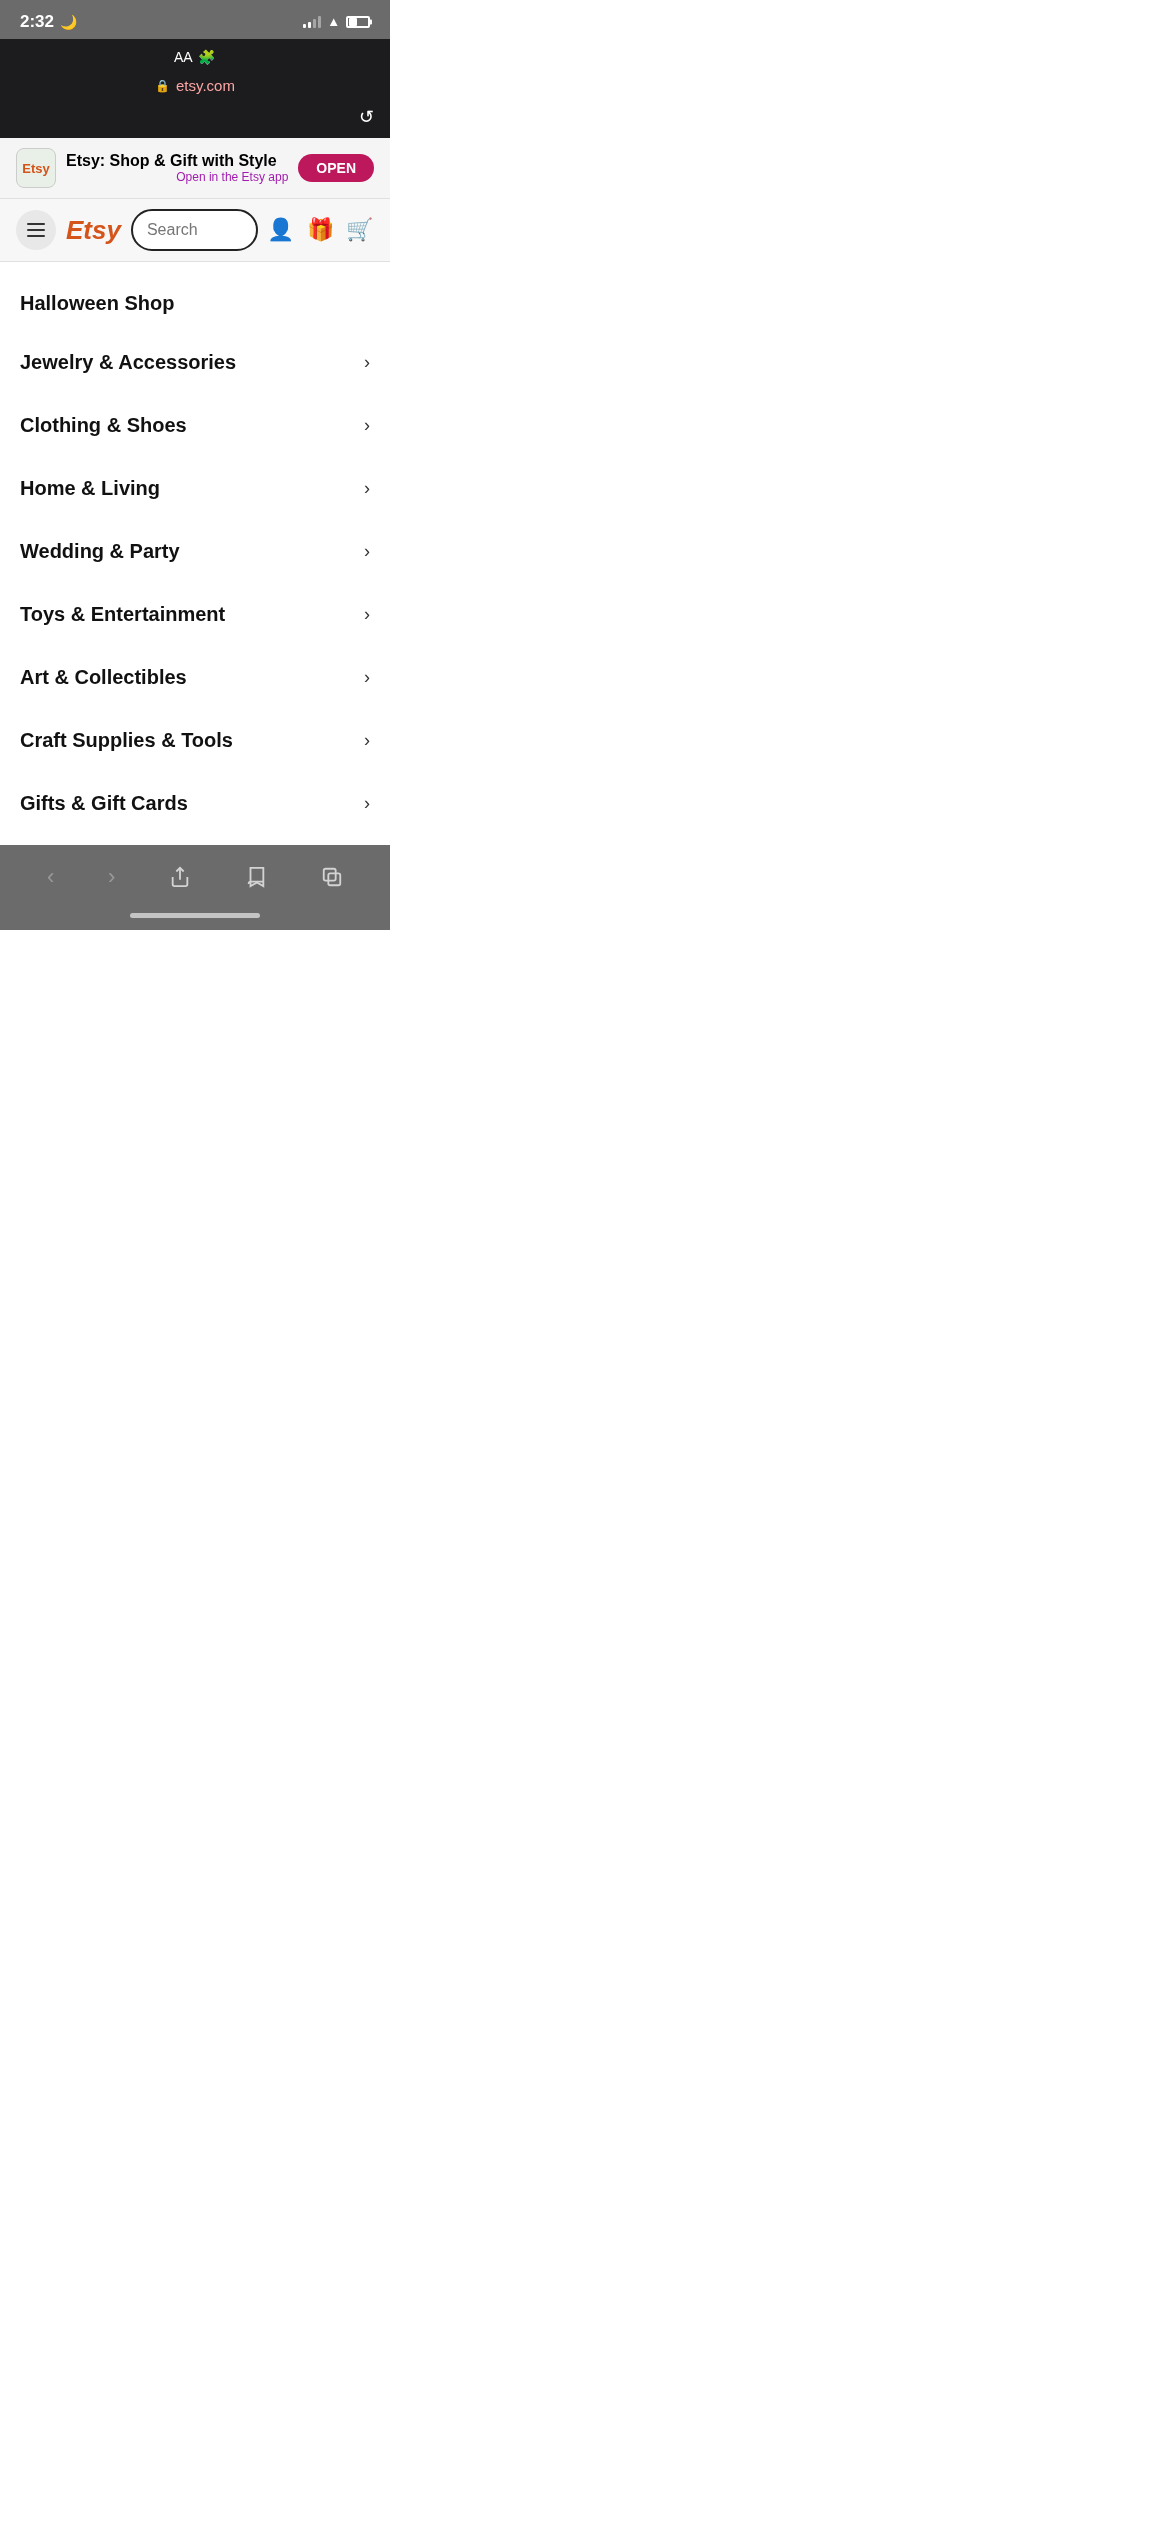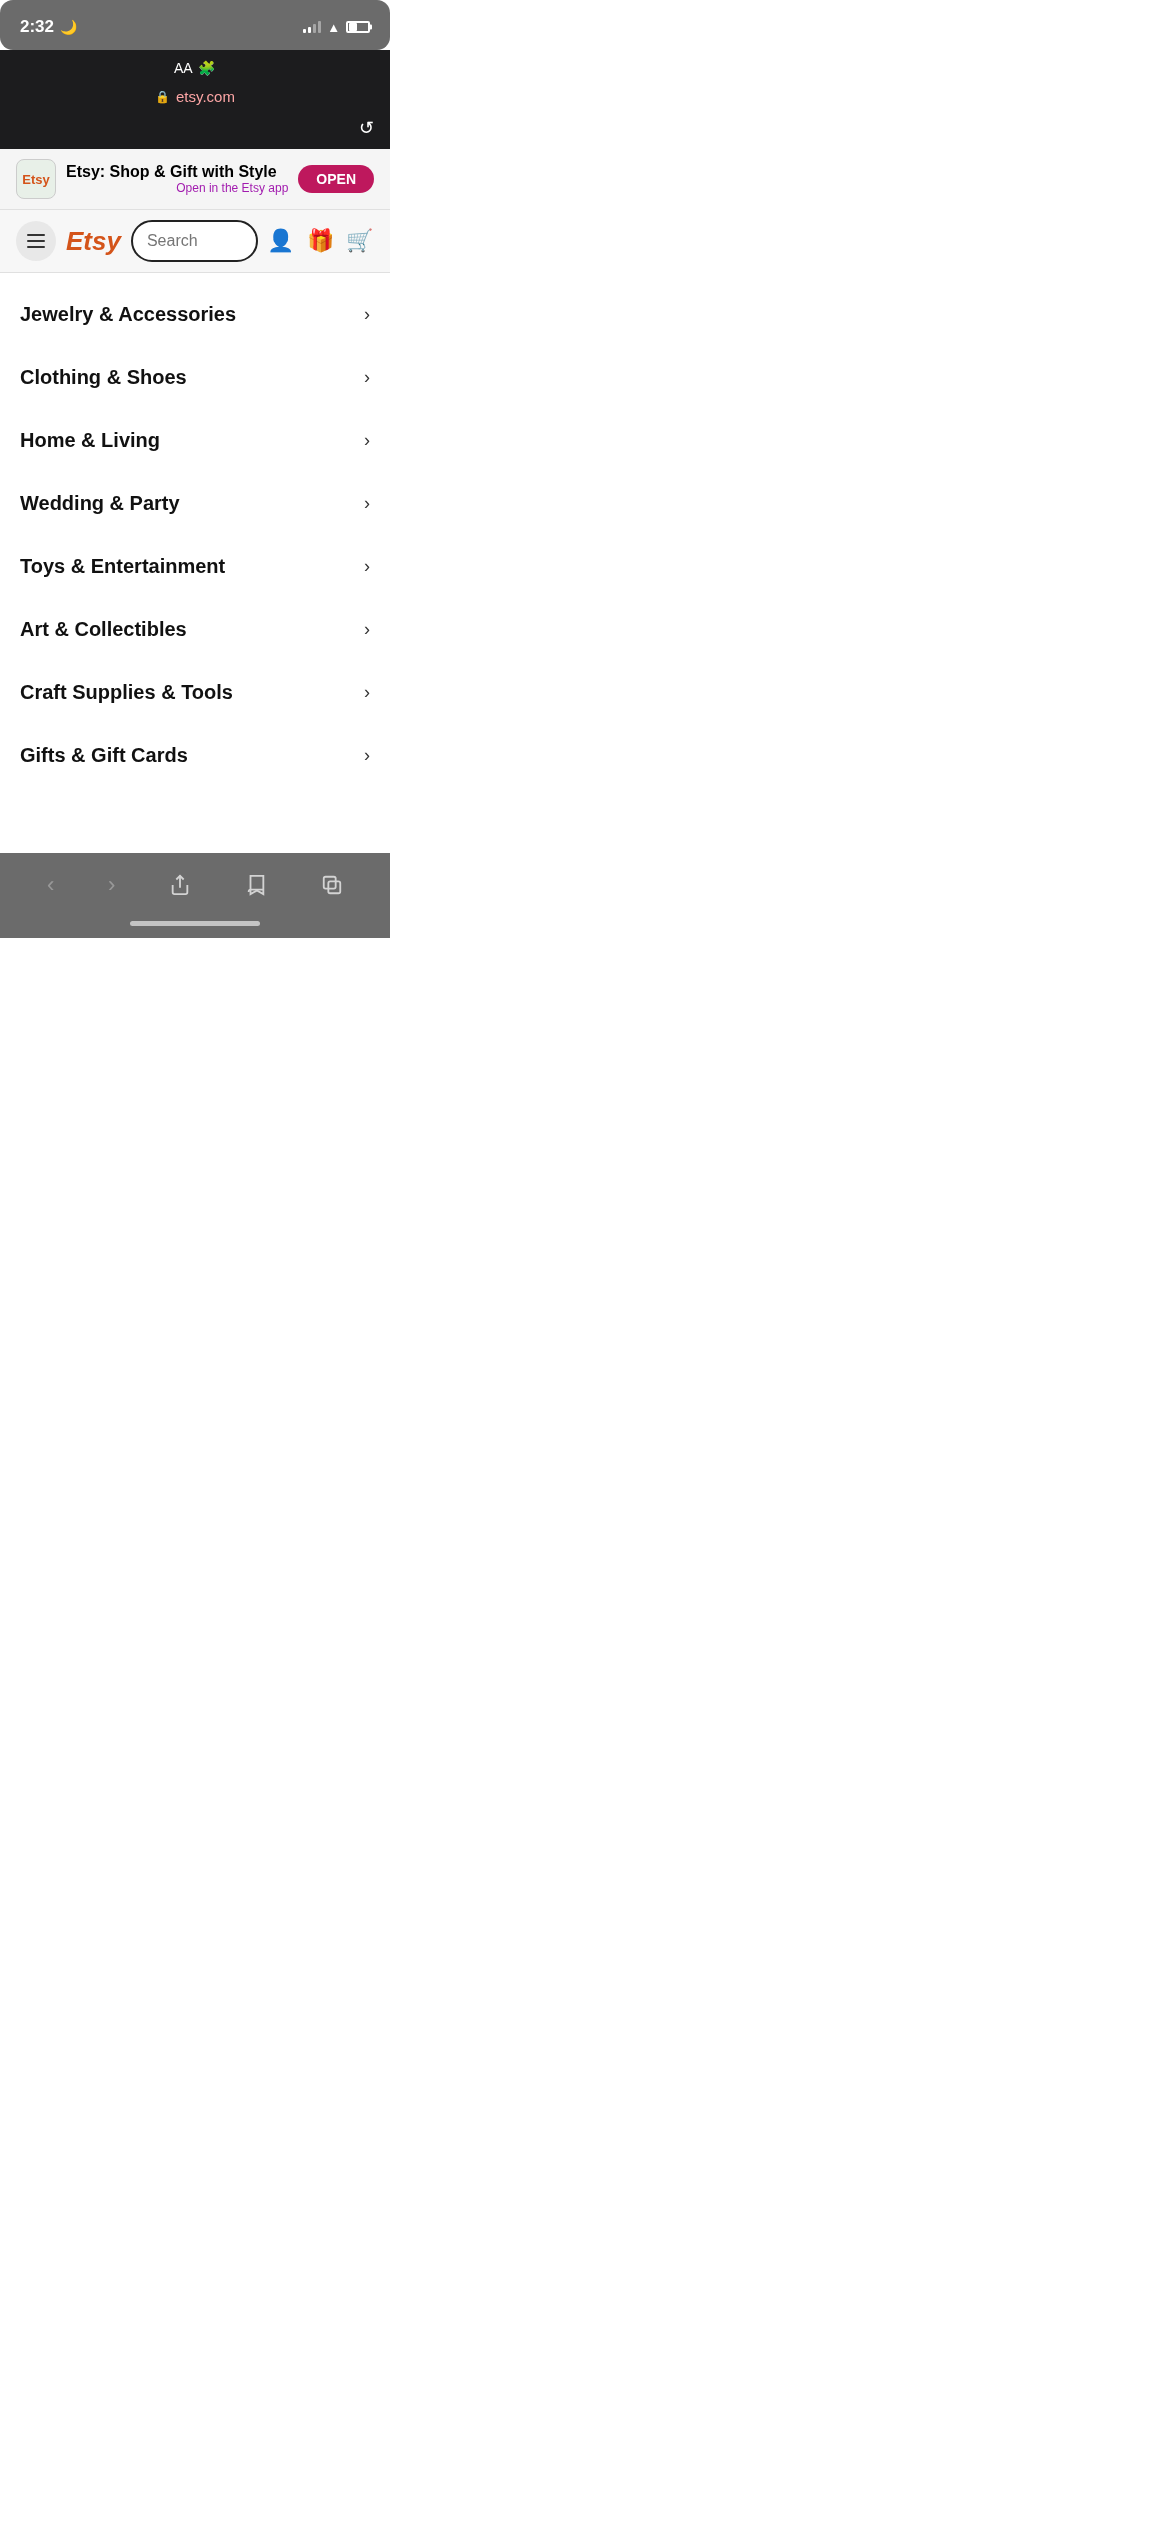--- a/index.html
+++ b/index.html
@@ -17,22 +17,21 @@
       overflow-x: hidden;
     }
 
     
     .status-bar {
       background: #6b6b6b;
       display: flex;
       justify-content: space-between;
       align-items: center;
       padding: 14px 20px 10px;
-      height: 50px;
-      border-radius: 13px;
+      height: 39px;
     }
 
     .status-left {
       display: flex;
       align-items: center;
       gap: 6px;
     }
 
     .status-time {
       color: white;
@@ -451,20 +450,23 @@
     <span class="nav-icon">🎁</span>
     <span class="nav-icon">🛒</span>
   </div>
 </div>
 
 <div class="main-content">
 
 
   <div class="category-list">
 
+    <div class="category-item halloween-item">
+      <span class="category-label">Halloween Shop</span>
+    </div>
 
     <div class="category-item">
       <span class="category-label">Jewelry &amp; Accessories</span>
       <span class="category-chevron">›</span>
     </div>
 
     <div class="category-item">
       <span class="category-label">Clothing &amp; Shoes</span>
       <span class="category-chevron">›</span>
     </div>

